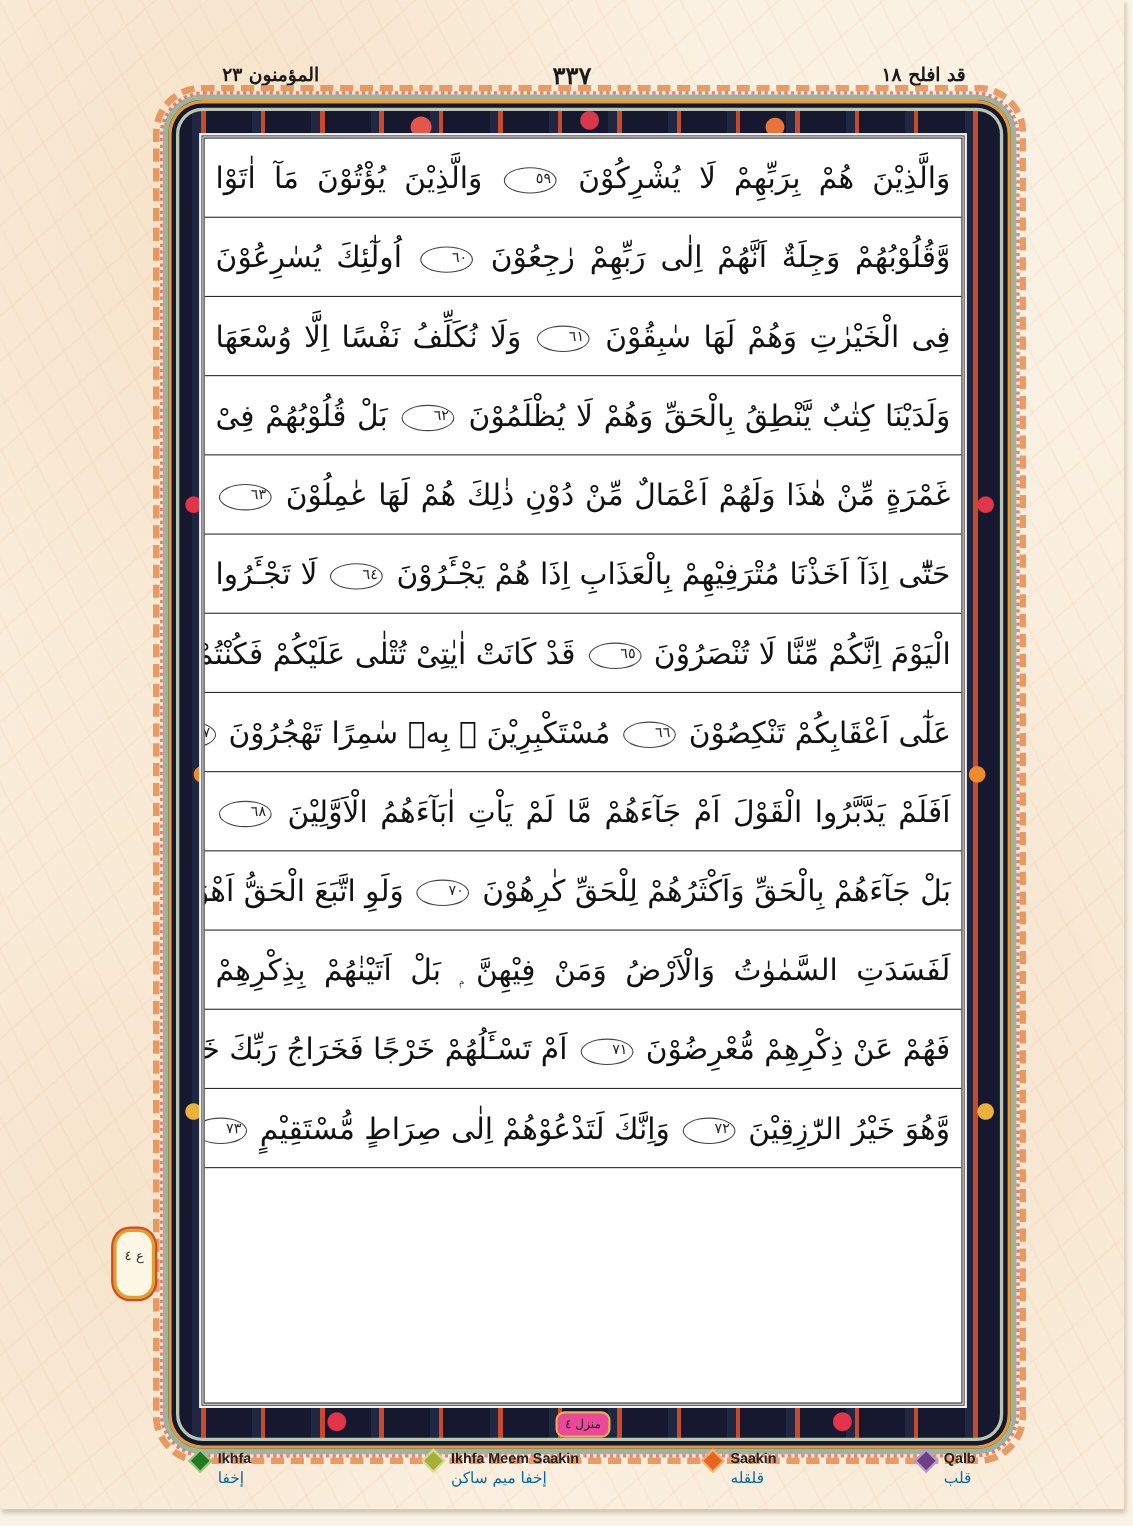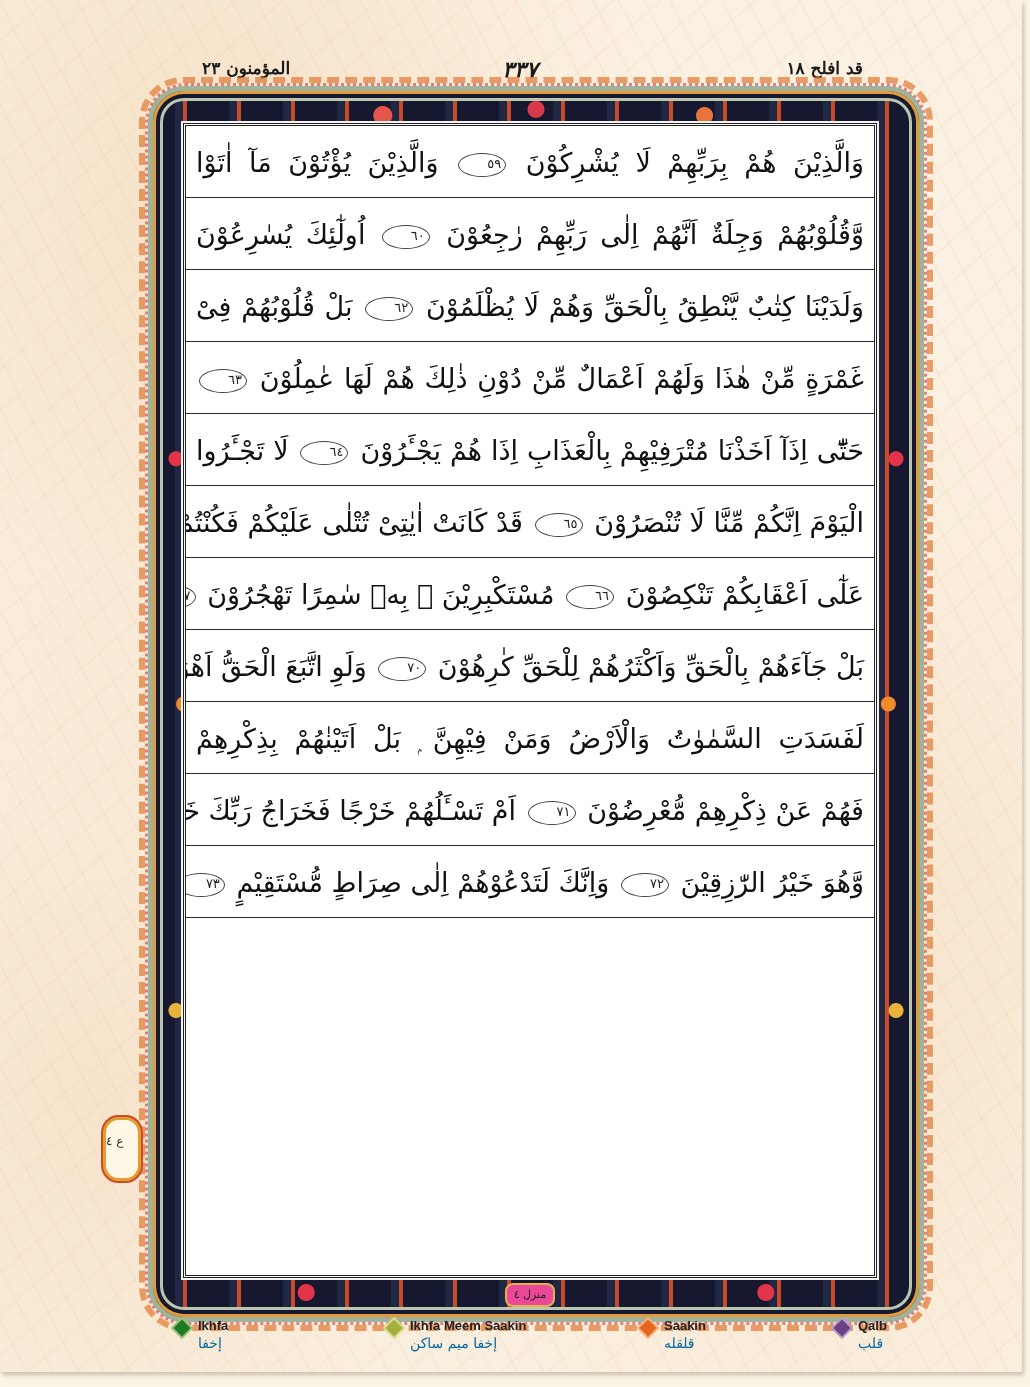--- a/index.html
+++ b/index.html
@@ -17,22 +17,22 @@
       repeating-linear-gradient(63deg, rgba(230,180,140,0.10) 0 2px, rgba(255,255,255,0) 2px 23px),
       repeating-linear-gradient(-41deg, rgba(230,180,140,0.10) 0 2px, rgba(255,255,255,0) 2px 31px),
       #fbf1e2;
     box-shadow: 2px 3px 4px rgba(120,100,80,0.35);
   }
   .header {
     position: absolute; top: 56px; left: 160px; width: 720px; height: 28px;
     font-family: "DejaVu Serif", serif; font-weight: bold; font-size: 17px; color: #1a1a1a;
   }
   .header .hl { position: absolute; left: 30px; top: 2px; direction: rtl; margin-left: 12px; }
-  .header .hc { position: absolute; left: 0; right: 0; text-align: center; top: 0; font-size: 22px; font-style: italic; }
-  .header .hr { position: absolute; right: 17px; top: 2px; direction: rtl; }
+  .header .hc { position: absolute; left: 0; right: 0; text-align: center; top: 0; font-size: 22px; }
+  .header .hr { position: absolute; right: 2px; top: 2px; direction: rtl; }
 
   .frame {
     position: absolute; left: 148px; top: 86px; width: 766px; height: 1226px;
     border-radius: 36px;
     background:
       radial-gradient(circle at 8% 4%, #e8452e 0 6px, rgba(0,0,0,0) 7px),
       radial-gradient(circle at 30% 2%, #e5554b 0 9px, rgba(0,0,0,0) 10px),
       radial-gradient(circle at 50% 1.5%, #d8384a 0 8px, rgba(0,0,0,0) 9px),
       radial-gradient(circle at 72% 2%, #e8743a 0 8px, rgba(0,0,0,0) 9px),
       radial-gradient(circle at 92% 4%, #d24b6c 0 6px, rgba(0,0,0,0) 7px),
@@ -75,21 +75,21 @@
     width: 22px; height: 22px; border: 1.5px solid #444; border-radius: 50%;
     text-align: center; vertical-align: middle; margin: 4px 3px; color: #222;
     text-align-last: center;
     padding-left: 24px;
   }
 
   .side-marker {
     position: absolute; left: 103px; top: 1117px; width: 38px; height: 64px;
     background: #fff7e6; border: 3px solid #e0a030; border-radius: 40% / 25%;
     box-shadow: 0 0 0 2px #d04a2a;
-    font-family: "DejaVu Serif", serif; font-size: 12px; 
+    font-family: "DejaVu Serif", serif; font-size: 12px; text-align: center;
     line-height: 18px; padding-top: 12px; box-sizing: border-box; color: #333;
   }
   .manzil {
     position: absolute; left: 505px; top: 1283px; width: 46px; height: 20px;
     background: #ec4899; border: 2px solid #e3b24a; border-radius: 8px;
     font-family: "DejaVu Serif", serif; font-size: 11px; text-align: center; line-height: 20px;
     color: #222;
   }
 
   .legend { position: absolute; top: 1318px; left: 0; width: 1030px; height: 50px; }
@@ -124,20 +124,25 @@
     <span>وَالَّذِيْنَ هُمْ بِرَبِّهِمْ لَا يُشْرِكُوْنَ</span>
     <span class="aya">٥٩</span>
     <span>وَالَّذِيْنَ يُؤْتُوْنَ مَآ اٰتَوْا</span>
   </div>
   <div class="line">
     <span>وَّقُلُوْبُهُمْ وَجِلَةٌ اَنَّهُمْ اِلٰى رَبِّهِمْ رٰجِعُوْنَ</span>
     <span class="aya">٦٠</span>
     <span>اُولٰٓئِكَ يُسٰرِعُوْنَ</span>
   </div>
   <div class="line">
+    <span>فِى الْخَيْرٰتِ وَهُمْ لَهَا سٰبِقُوْنَ</span>
+    <span class="aya">٦١</span>
+    <span>وَلَا نُكَلِّفُ نَفْسًا اِلَّا وُسْعَهَا</span>
+  </div>
+  <div class="line">
     <span>وَلَدَيْنَا كِتٰبٌ يَّنْطِقُ بِالْحَقِّ وَهُمْ لَا يُظْلَمُوْنَ</span>
     <span class="aya">٦٢</span>
     <span>بَلْ قُلُوْبُهُمْ فِىْ</span>
   </div>
   <div class="line">
     <span>غَمْرَةٍ مِّنْ هٰذَا وَلَهُمْ اَعْمَالٌ مِّنْ دُوْنِ ذٰلِكَ هُمْ لَهَا عٰمِلُوْنَ</span>
     <span class="aya">٦٣</span>
   </div>
   <div class="line">
     <span>حَتّٰٓى اِذَآ اَخَذْنَا مُتْرَفِيْهِمْ بِالْعَذَابِ اِذَا هُمْ يَجْـَٔرُوْنَ</span>
@@ -147,20 +152,24 @@
   <div class="line">
     <span>الْيَوْمَ اِنَّكُمْ مِّنَّا لَا تُنْصَرُوْنَ</span>
     <span class="aya">٦٥</span>
     <span>قَدْ كَانَتْ اٰيٰتِىْ تُتْلٰى عَلَيْكُمْ فَكُنْتُمْ</span>
   </div>
   <div class="line">
     <span>عَلٰٓى اَعْقَابِكُمْ تَنْكِصُوْنَ</span>
     <span class="aya">٦٦</span>
     <span>مُسْتَكْبِرِيْنَ ۖ بِهٖ سٰمِرًا تَهْجُرُوْنَ</span>
     <span class="aya">٦٧</span>
+  </div>
+  <div class="line">
+    <span>اَفَلَمْ يَدَّبَّرُوا الْقَوْلَ اَمْ جَآءَهُمْ مَّا لَمْ يَاْتِ اٰبَآءَهُمُ الْاَوَّلِيْنَ</span>
+    <span class="aya">٦٨</span>
   </div>
   <div class="line">
     <span>بَلْ جَآءَهُمْ بِالْحَقِّ وَاَكْثَرُهُمْ لِلْحَقِّ كٰرِهُوْنَ</span>
     <span class="aya">٧٠</span>
     <span>وَلَوِ اتَّبَعَ الْحَقُّ اَهْوَآءَهُمْ</span>
   </div>
   <div class="line">
     <span>لَفَسَدَتِ السَّمٰوٰتُ وَالْاَرْضُ وَمَنْ فِيْهِنَّ ۭ بَلْ اَتَيْنٰهُمْ بِذِكْرِهِمْ</span>
   </div>
   <div class="line">

